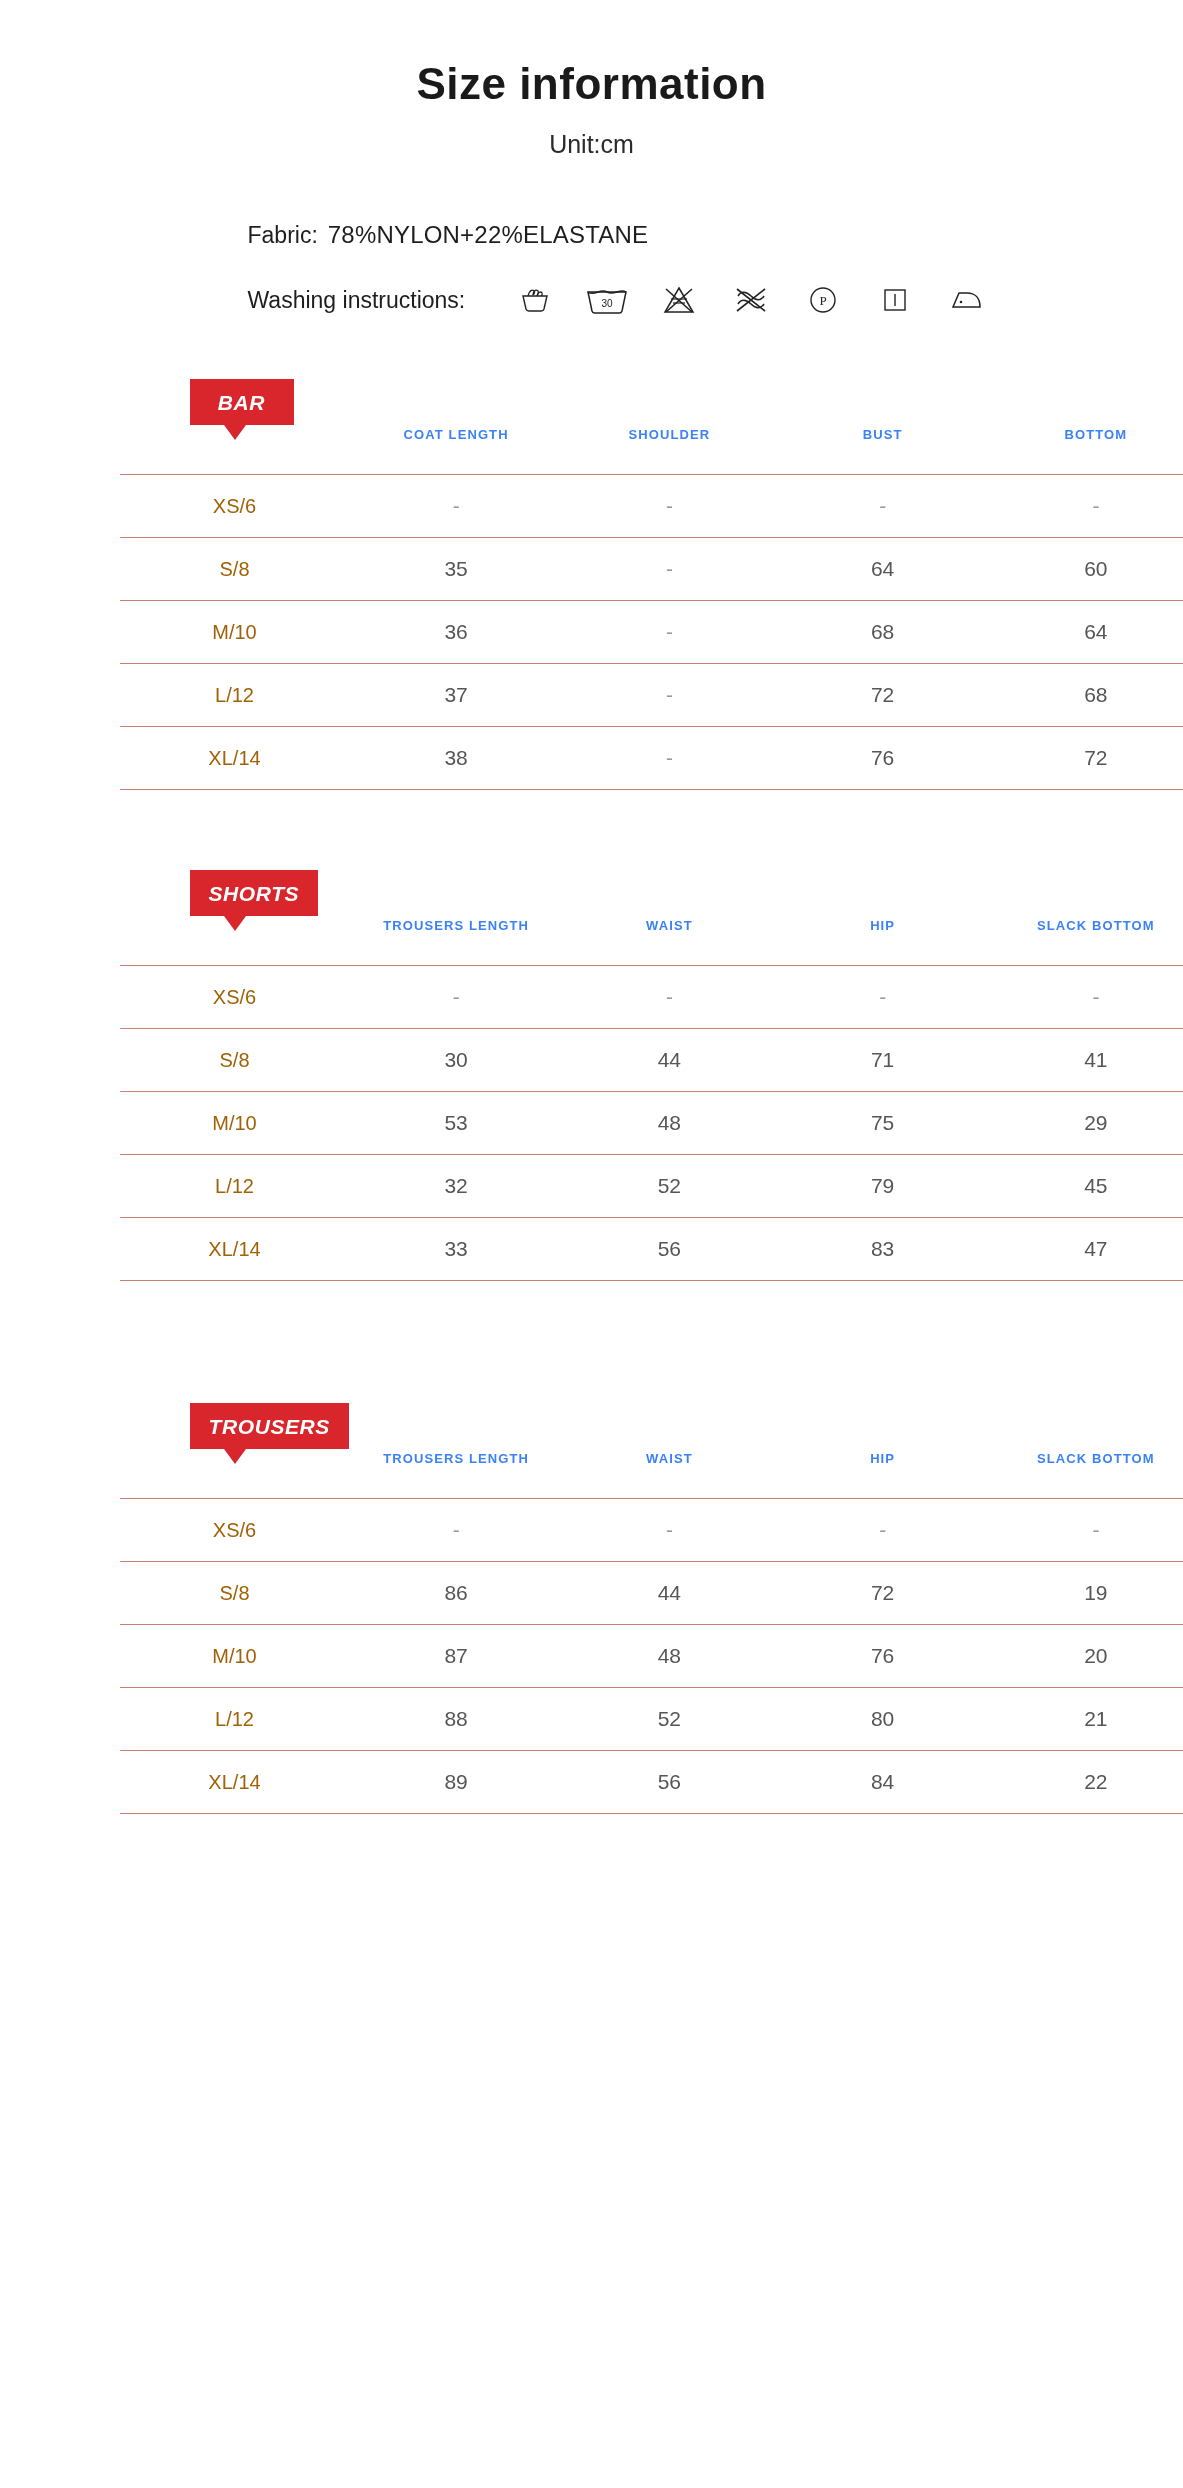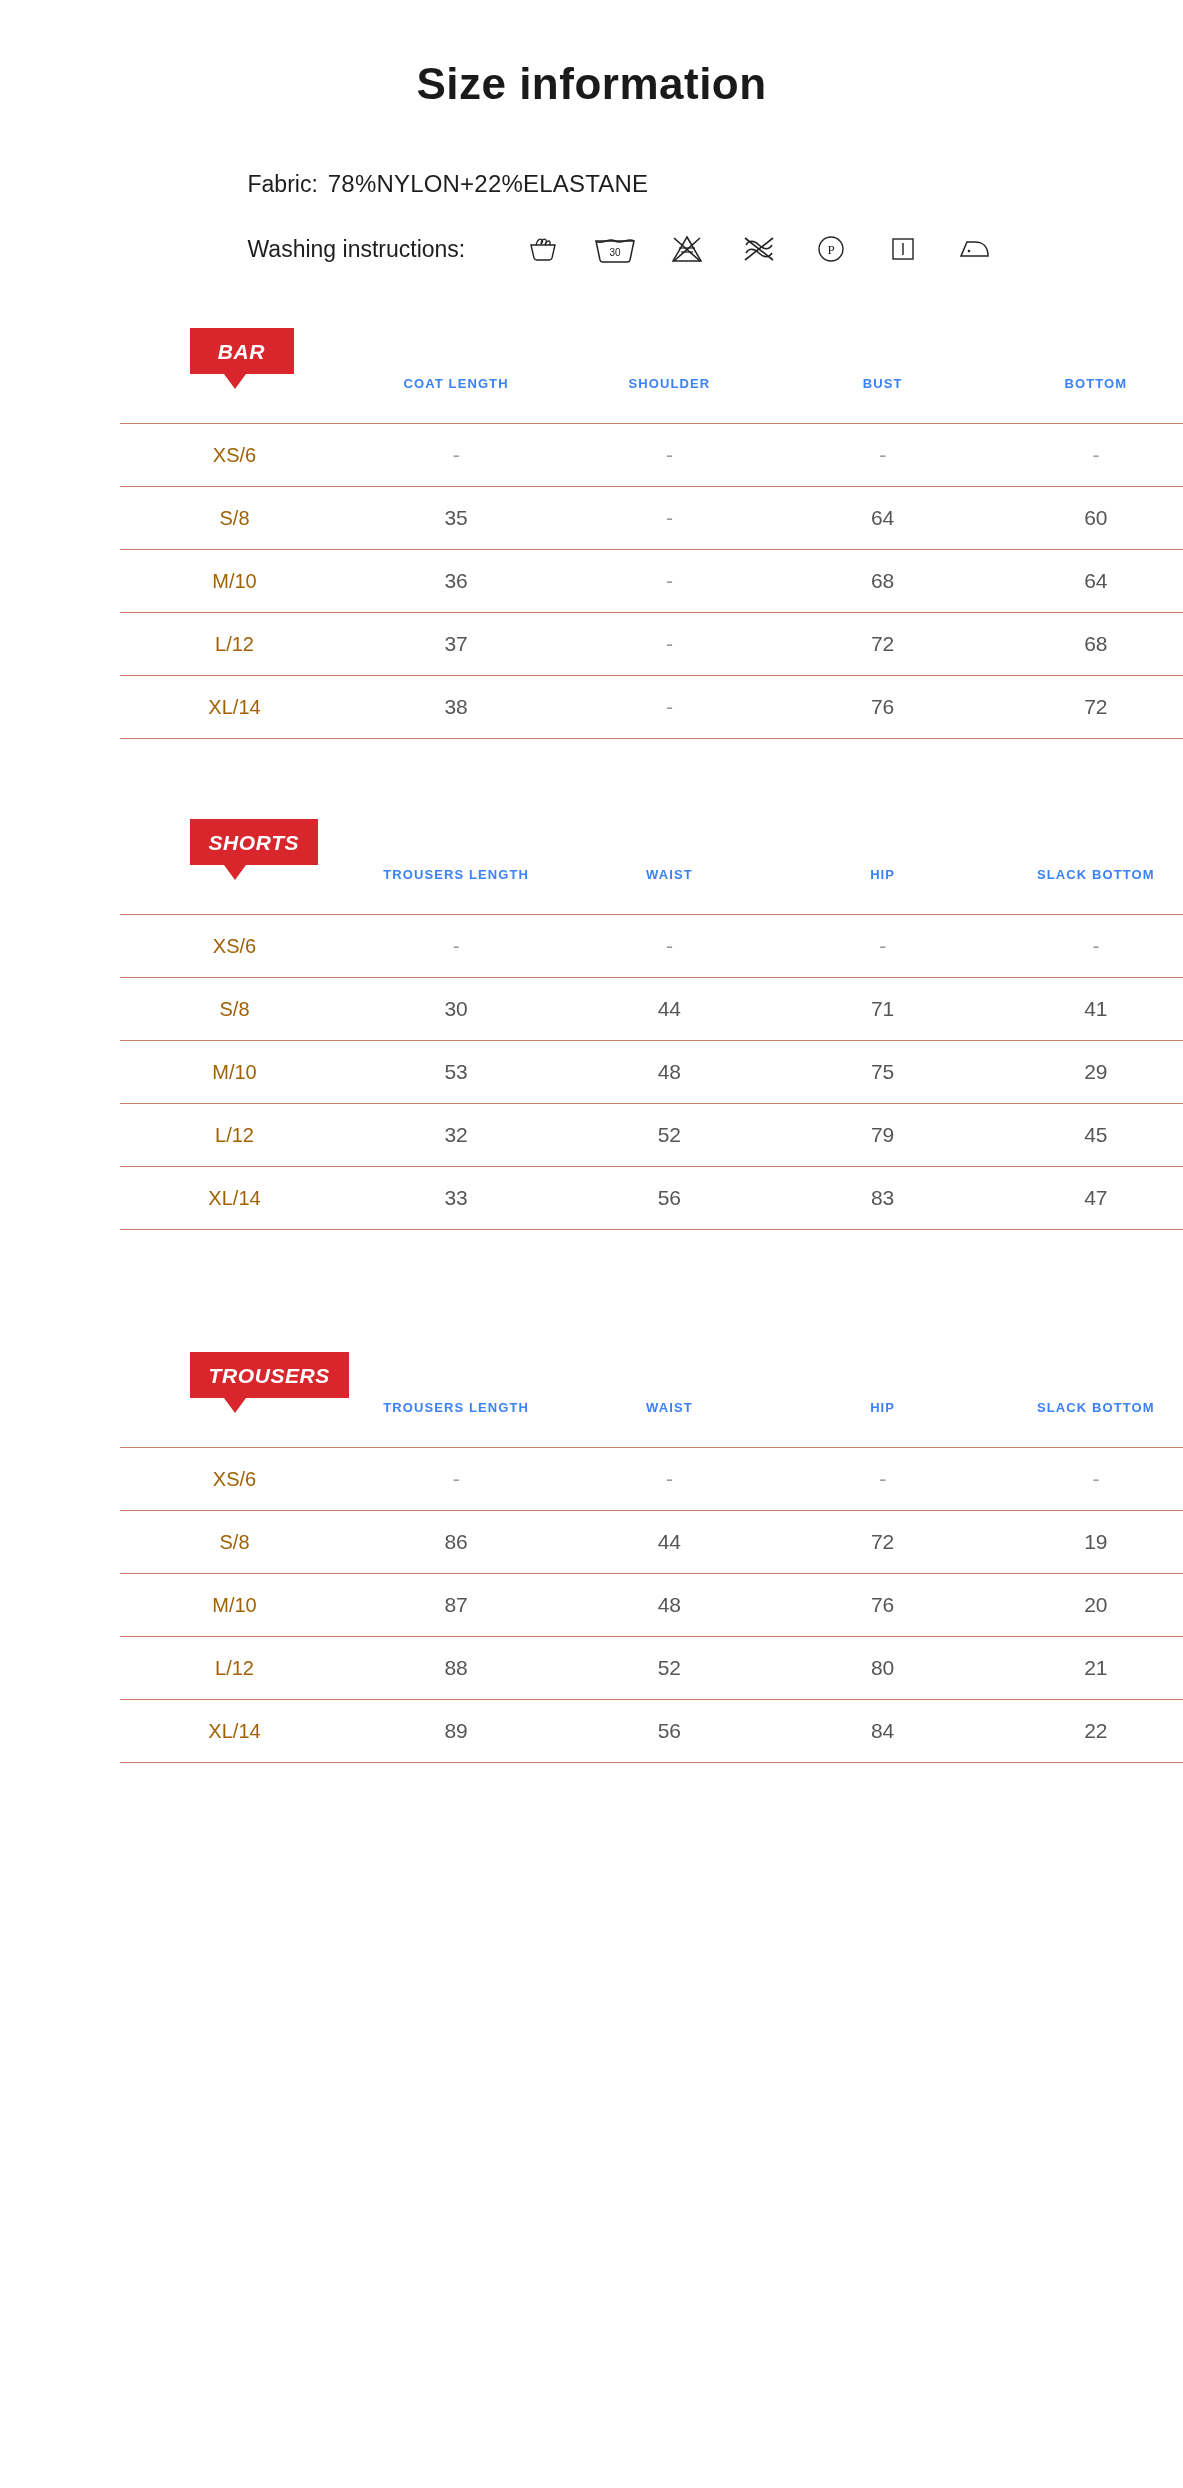--- a/index.html
+++ b/index.html
@@ -38,21 +38,21 @@
     display: flex;
     align-items: baseline;
     gap: 10px;
   }
   .fabric-label { font-size: 23px; color: #1e1e1e; }
   .fabric-value { font-size: 24px; color: #1e1e1e; letter-spacing: .2px; }
 
   .wash-row {
     display: flex;
     align-items: center;
-    gap: 12px;
+    gap: 4px;
     margin-top: 36px;
   }
   .wash-label {
     font-size: 23px;
     color: #1e1e1e;
     margin-right: 30px;
     white-space: nowrap;
   }
   .wash-icons {
     display: flex;
@@ -134,20 +134,21 @@
   }
   table.size-table td.dash { color: #9a9a9a; }
 </style>
 </head>
 <body>
 
 <div class="page">
 
   <div class="header">
     <div class="title">Size information</div>
+    <div class="unit">Unit:cm</div>
   </div>
 
   <div class="info-block">
     <div class="fabric-row">
       <span class="fabric-label">Fabric:</span>
       <span class="fabric-value">78%NYLON+22%ELASTANE</span>
     </div>
     <div class="wash-row">
       <span class="wash-label">Washing instructions:</span>
       <span class="wash-icons">

